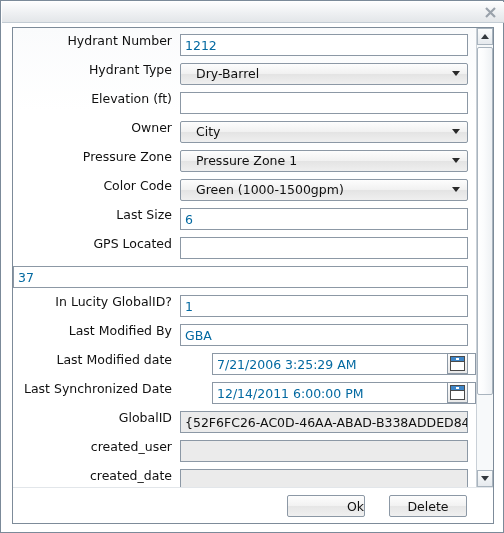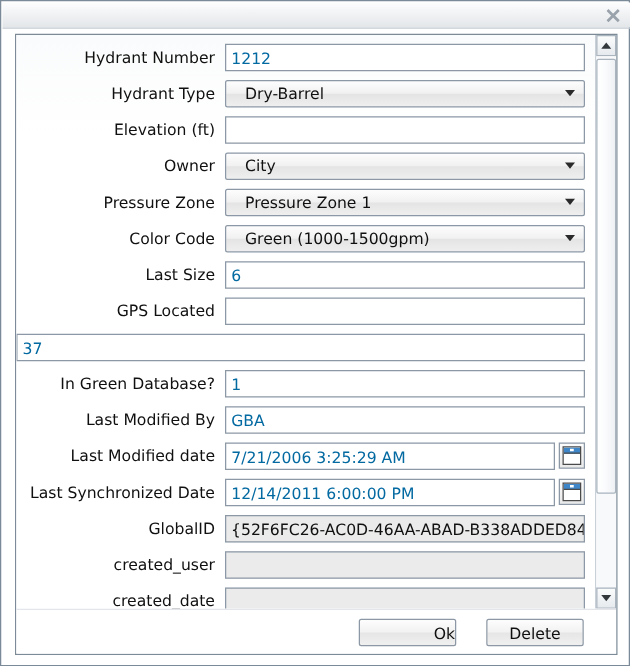--- a/index.html
+++ b/index.html
@@ -77,21 +77,21 @@
     position: absolute;
     left: 0;
     top: 6px;
     width: 455px;
   }
   .row {
     position: relative;
     height: 24px;
     margin-bottom: 5px;
     display: flex;
-    align-items: center;
+    align-items: flex-start;
   }
   .label {
     width: 167px;
     text-align: right;
     padding-right: 8px;
     font-size: 12.5px;
     color: #101010;
     white-space: nowrap;
     line-height: 14px;
     box-sizing: border-box;
@@ -114,21 +114,21 @@
     font-size: 12.5px;
     color: #0369a1;
     padding: 0 0 0 4px;
     line-height: 20px;
     outline: none;
   }
   .textbox.readonly {
     background: #ebebeb;
     color: #101010;
   }
-  .textbox.has-picker { width: calc(100% - 24px); }
+  .textbox.has-picker { width: calc(100% - 24px); margin-left: 32px; }
 
   .combo {
     position: absolute;
     left: 0; top: 0;
     width: 100%;
     height: 22px;
     box-sizing: border-box;
     border: 1px solid #8c98a5;
     border-radius: 2px;
     background: linear-gradient(to bottom, #fdfdfd 0%, #f1f1f1 48%, #e4e4e4 52%, #efefef 100%);
@@ -351,21 +351,21 @@
             <div class="ctrl-wrap">
               <input type="text" class="textbox" value="" style="">
             </div>
           </div>
           <div class="row">
             <div class="ctrl-wrap">
               <input type="text" class="textbox" value="37" style="">
             </div>
           </div>
           <div class="row">
-            <div class="label">In Green Database?</div>
+            <div class="label">In Lucity GlobalID?</div>
             <div class="ctrl-wrap">
               <input type="text" class="textbox" value="1" style="">
             </div>
           </div>
           <div class="row">
             <div class="label">Last Modified By</div>
             <div class="ctrl-wrap">
               <input type="text" class="textbox" value="GBA" style="">
             </div>
           </div>

